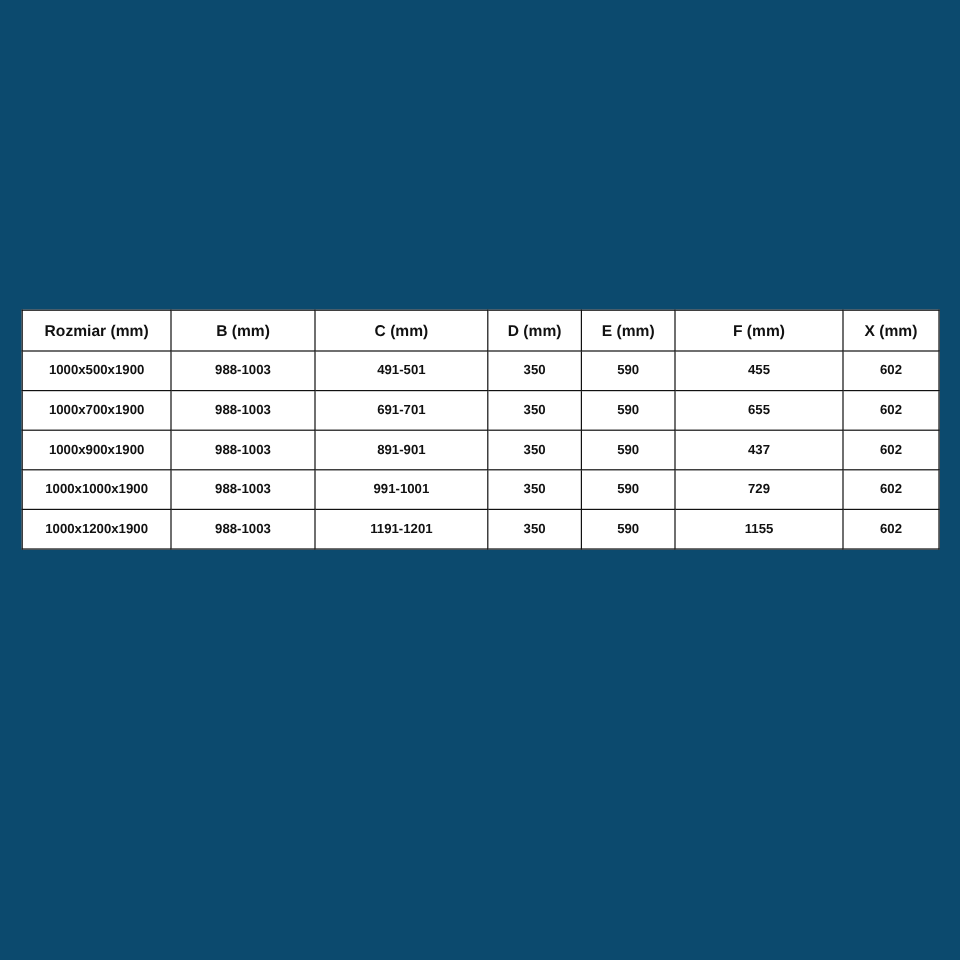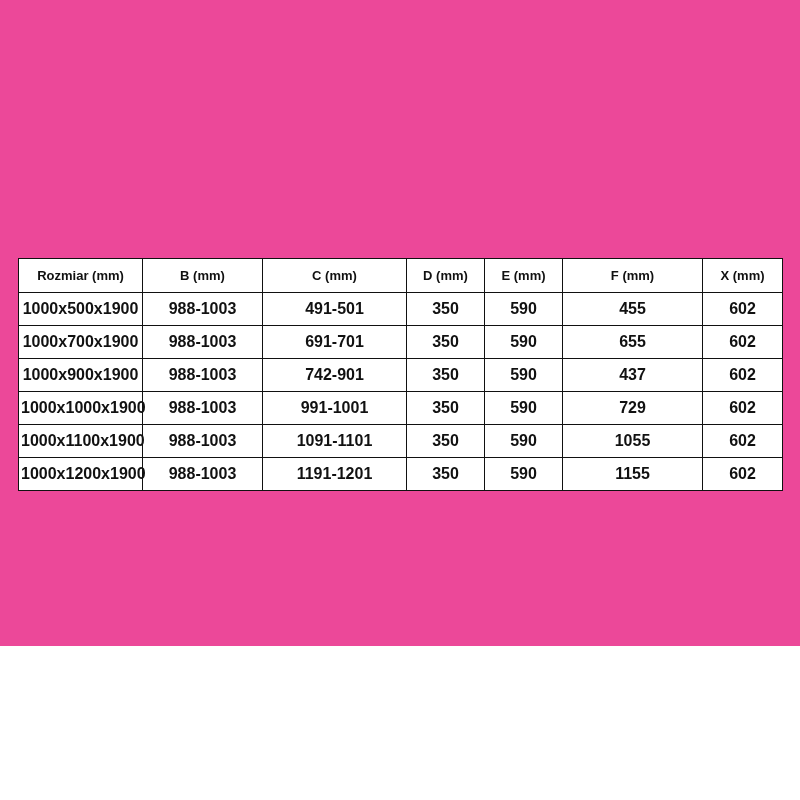--- a/index.html
+++ b/index.html
@@ -13,22 +13,22 @@
     font-family: "Liberation Sans", sans-serif;
     color: #111111;
     position: relative;
     overflow: hidden;
   }
   .sheet {
     position: absolute;
     left: 0;
     top: 0;
     width: 800px;
-    height: 646px;
-    background: #ec4899;
+    height: 800px;
+    background: #0c4a6e;
   }
   .table-wrap {
     position: absolute;
     left: 18px;
     top: 258px;
     width: 764px;
   }
   table.spec {
     border-collapse: collapse;
     width: 764px;
@@ -46,21 +46,21 @@
     color: #111111;
     white-space: nowrap;
   }
   table.spec thead th {
     font-weight: bold;
     font-size: 13px;
     height: 33px;
   }
   table.spec tbody td {
     font-weight: bold;
-    font-size: 16px;
+    font-size: 11px;
   }
   
   col.c0 { width: 124px; }
   col.c1 { width: 120px; }
   col.c2 { width: 144px; }
   col.c3 { width: 78px; }
   col.c4 { width: 78px; }
   col.c5 { width: 140px; }
   col.c6 { width: 80px; }
 </style>
@@ -105,42 +105,33 @@
           <td>988-1003</td>
           <td>691-701</td>
           <td>350</td>
           <td>590</td>
           <td>655</td>
           <td>602</td>
         </tr>
         <tr>
           <td>1000x900x1900</td>
           <td>988-1003</td>
-          <td>742-901</td>
+          <td>891-901</td>
           <td>350</td>
           <td>590</td>
           <td>437</td>
           <td>602</td>
         </tr>
         <tr>
           <td>1000x1000x1900</td>
           <td>988-1003</td>
           <td>991-1001</td>
           <td>350</td>
           <td>590</td>
           <td>729</td>
-          <td>602</td>
-        </tr>
-        <tr>
-          <td>1000x1100x1900</td>
-          <td>988-1003</td>
-          <td>1091-1101</td>
-          <td>350</td>
-          <td>590</td>
-          <td>1055</td>
           <td>602</td>
         </tr>
         <tr>
           <td>1000x1200x1900</td>
           <td>988-1003</td>
           <td>1191-1201</td>
           <td>350</td>
           <td>590</td>
           <td>1155</td>
           <td>602</td>

